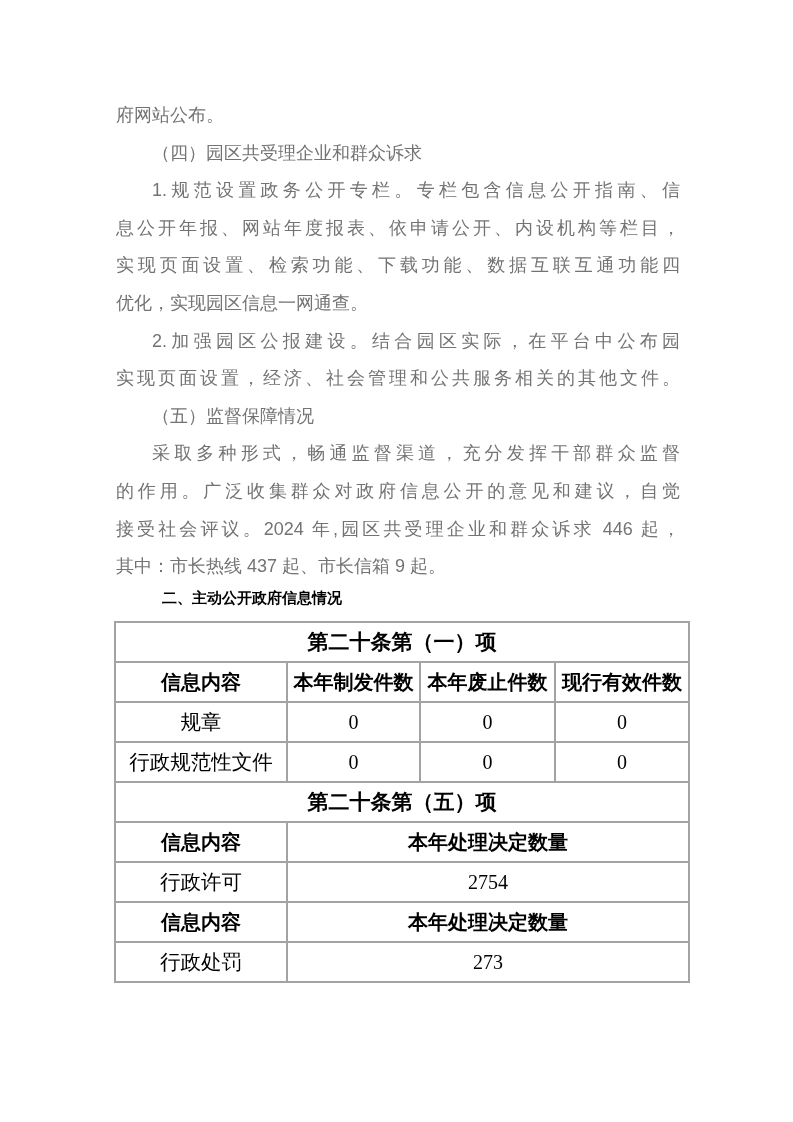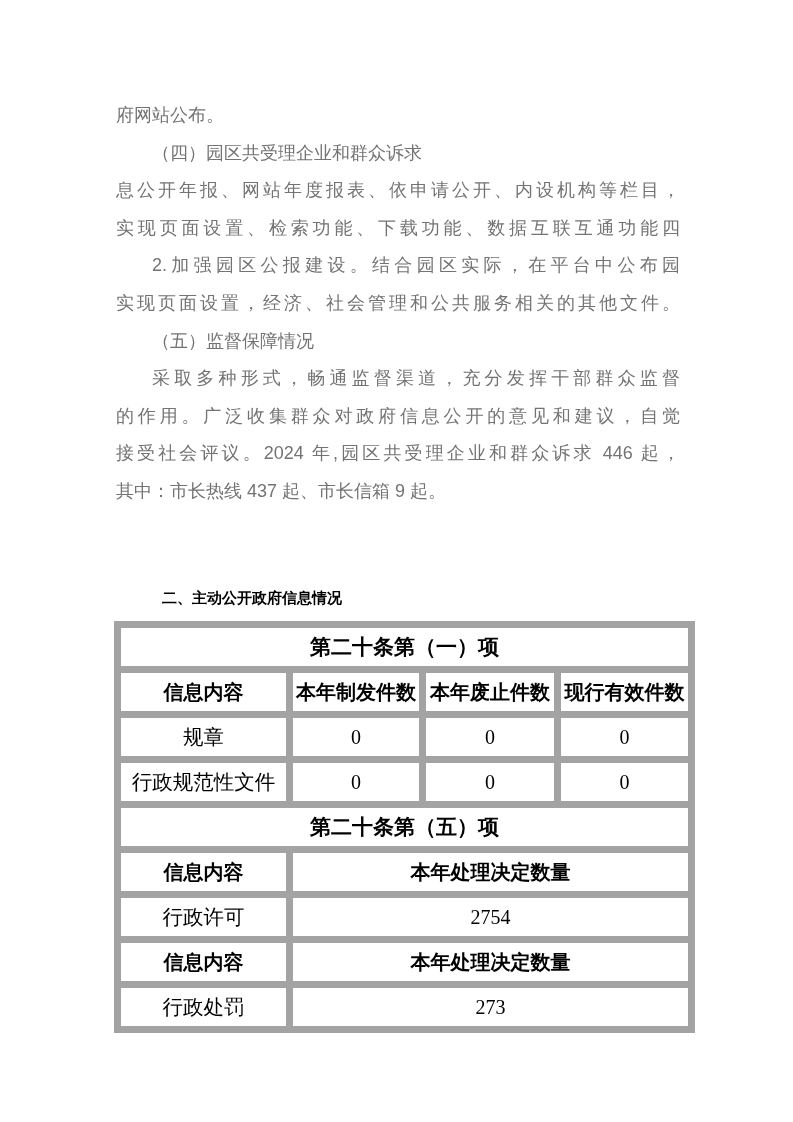--- a/index.html
+++ b/index.html
@@ -56,21 +56,21 @@
   .doc-table {
     position: absolute;
     left: 114px;
     top: 621px;
     width: 574px;
     border-collapse: collapse;
     table-layout: fixed;
     border: 2px solid #000;
   }
   .doc-table td {
-    border: 7px solid #a3a3a3;
+    border: 2px solid #a3a3a3;
     height: 38px;
     text-align: center;
     vertical-align: middle;
     padding: 0 2px;
     overflow: hidden;
     margin-left: 28px;
   }
   td.t-title {
     font-family: "Liberation Serif", "DejaVu Serif", serif;
     font-weight: bold;
@@ -91,22 +91,24 @@
   }
 </style>
 </head>
 <body>
 
 <div class="page">
 
   <div class="body-lines">
       <div class="line">府网站公布。</div>
       <div class="line indent">（四）园区共受理企业和群众诉求</div>
+      <div class="line indent full">1.规范设置政务公开专栏。专栏包含信息公开指南、信</div>
       <div class="line full">息公开年报、网站年度报表、依申请公开、内设机构等栏目，</div>
       <div class="line full">实现页面设置、检索功能、下载功能、数据互联互通功能四</div>
+      <div class="line">优化，实现园区信息一网通查。</div>
       <div class="line indent full">2.加强园区公报建设。结合园区实际，在平台中公布园</div>
       <div class="line full">实现页面设置，经济、社会管理和公共服务相关的其他文件。</div>
       <div class="line indent">（五）监督保障情况</div>
       <div class="line indent full">采取多种形式，畅通监督渠道，充分发挥干部群众监督</div>
       <div class="line full">的作用。广泛收集群众对政府信息公开的意见和建议，自觉</div>
       <div class="line full">接受社会评议。2024 年,园区共受理企业和群众诉求 446 起，</div>
       <div class="line">其中：市长热线 437 起、市长信箱 9 起。</div>
     </div>
 
   <div class="heading">二、主动公开政府信息情况</div>

